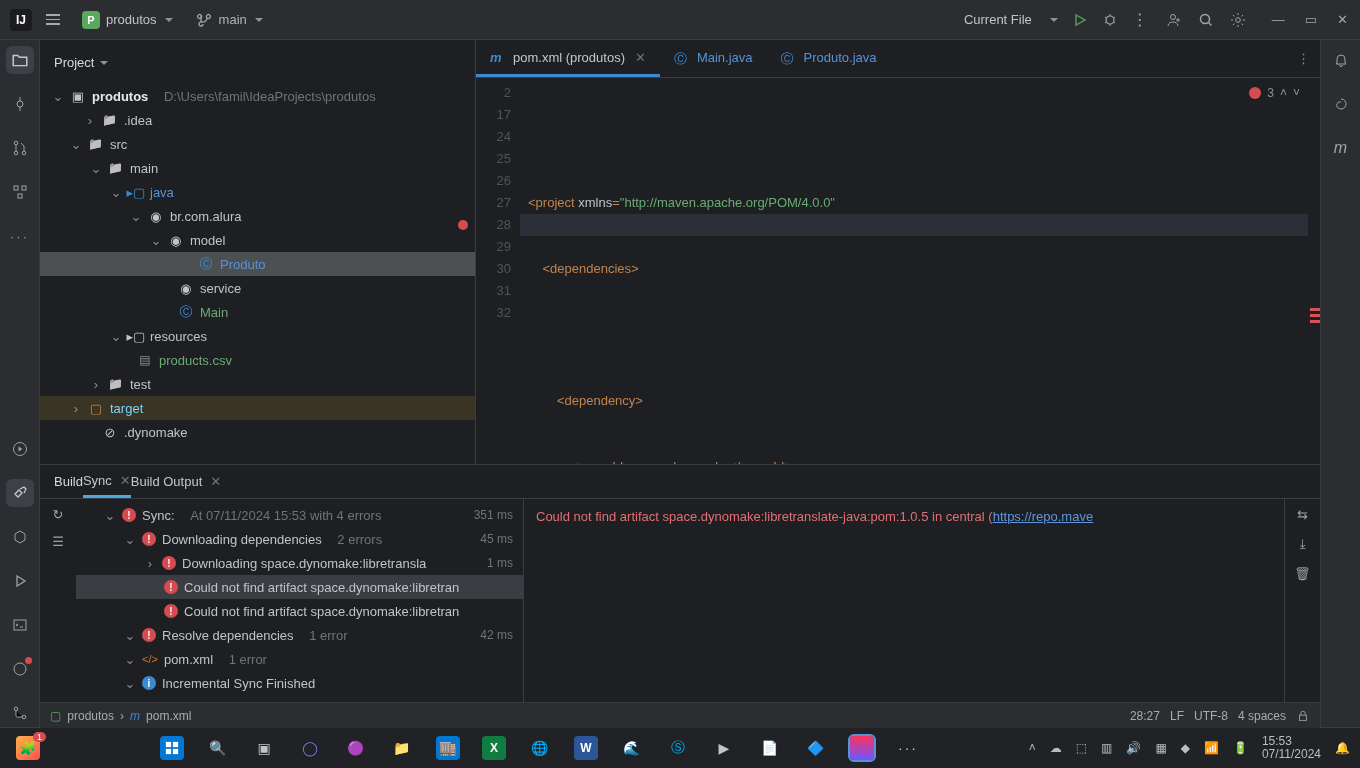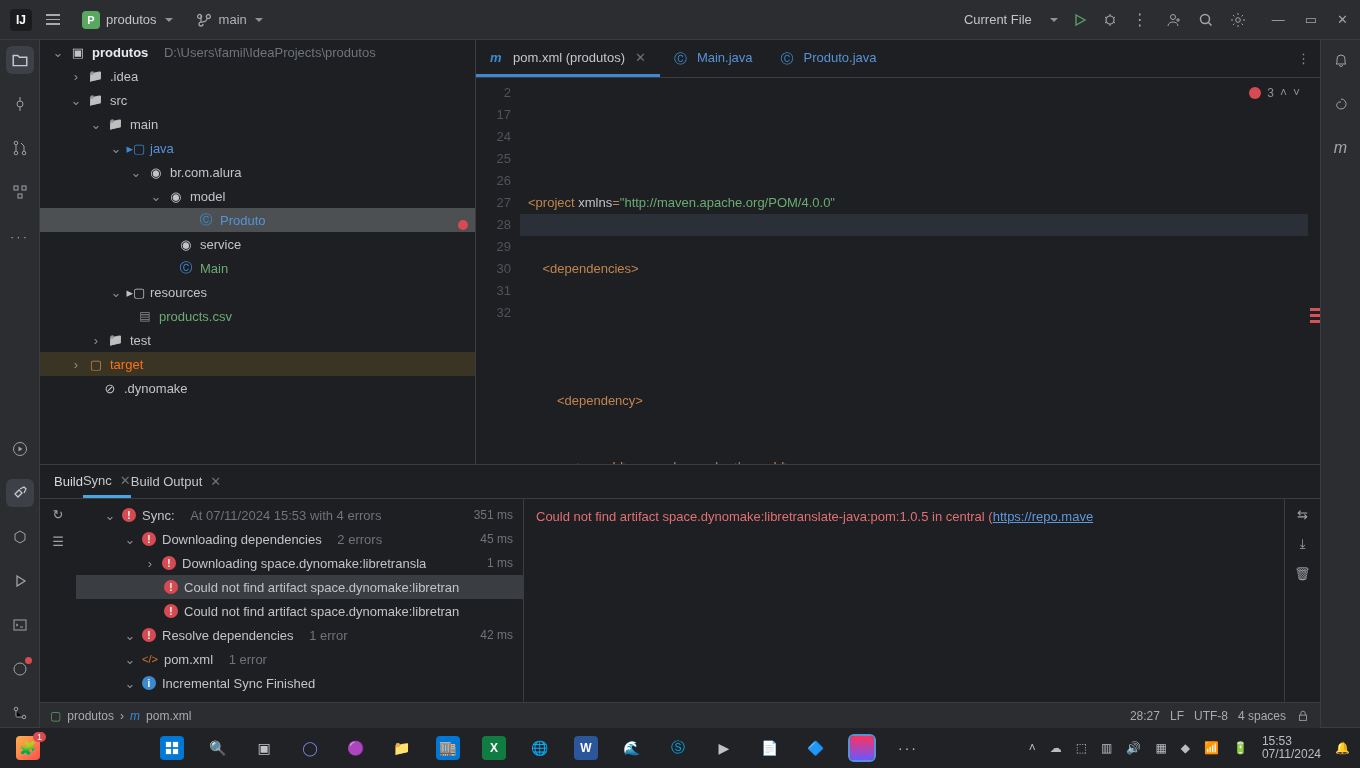--- a/index.html
+++ b/index.html
@@ -50,21 +50,21 @@
   .tchev{width:12px;text-align:center;color:#8b8e93}
   .tchev.open::before{content:"⌄"}
   .tchev.closed::before{content:"›"}
   .tchev.none::before{content:""}
   .ticon2{width:16px;height:16px;display:inline-flex;align-items:center;justify-content:center}
   .bold{font-weight:600;color:#e6e9ee}
   .dim{color:var(--text-dim)}
 
   
   .trow.warn-bg{background:#3a3424}
-  .trow.warn-bg .txt{color:#f97316}
+  .trow.warn-bg .txt{color:#7dd3fc}
 
   .editor{flex:1;display:flex;flex-direction:column;background:var(--bg);min-width:0}
   .tabs{height:38px;display:flex;align-items:stretch;background:var(--bg);border-bottom:1px solid var(--border)}
   .tab{display:flex;align-items:center;gap:8px;padding:0 14px;font-size:13px;color:#c3c6cb;border-bottom:3px solid transparent}
   .tab.active{border-bottom-color:#3c89d0;background:var(--bg)}
   .tab .x{color:#6f737a;margin-left:2px}
   .tabs .more{margin-left:auto;display:flex;align-items:center;padding:0 10px;color:#8c8f94}
   .tab .ico{width:15px;height:15px}
 
   .code-area{flex:1;display:flex;min-height:0}
@@ -255,23 +255,27 @@
           <circle cx="12" cy="12" r="1.8" fill="none" stroke="currentColor"></circle>
           <path stroke="currentColor" d="M4 6v5c0 1 1 1 1 1h5"></path>
         </svg>
       </div>
   </div>
 
   <div class="mid">
     <div class="upper">
 
       <div class="project">
+        <div class="project-hdr">
+          <span>Project</span>
+          <span class="chev" style="margin-left:6px"></span>
+        </div>
         <div class="tree">
           <div class="trow" style="padding-left:12px"><span class="tchev open"></span><span class="ticon2">▣</span><span class="bold">produtos</span>&nbsp;<span class="dim">D:\Users\famil\IdeaProjects\produtos</span></div>
-          <div class="trow" style="padding-left:30px">
+          <div class="trow" style="padding-left:44px">
               <span class="tchev closed"></span>
               <span class="ticon2 i-folder"></span>
               <span class="txt">.idea</span>
             </div>
           <div class="trow" style="padding-left:30px">
               <span class="tchev open"></span>
               <span class="ticon2 i-folder"></span>
               <span class="txt">src</span>
             </div>
           <div class="trow" style="padding-left:50px">

